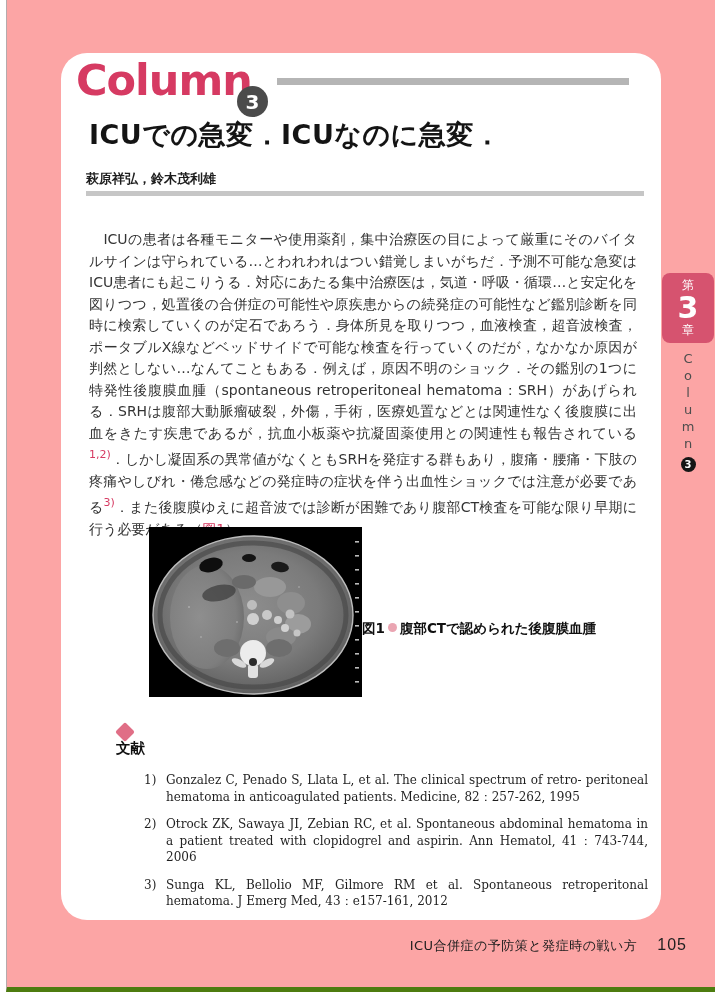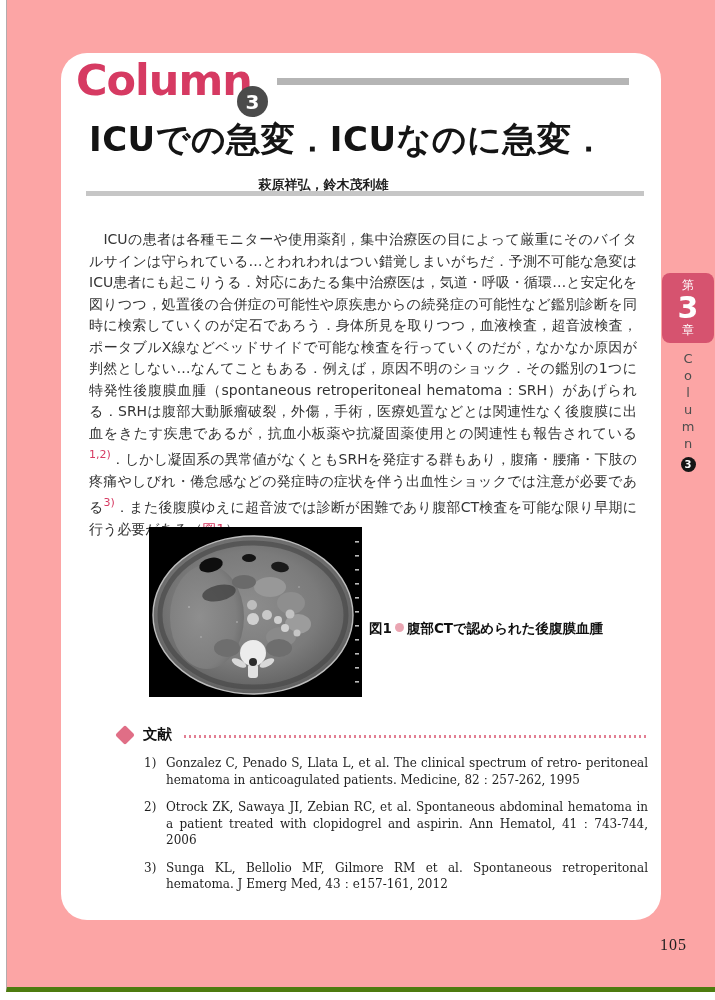--- a/index.html
+++ b/index.html
@@ -20,52 +20,52 @@
     position:absolute;left:15px;top:1px;font-size:43px;font-weight:800;
     letter-spacing:-1px;line-height:1.25;color:#d63a62;
   }
   .logo-num{
     position:absolute;left:176px;top:33px;width:31px;height:31px;border-radius:50%;
     background:#4b4b4b;color:#fff;font-size:20px;font-weight:800;
     display:flex;align-items:center;justify-content:center;
   }
   .logo-line{position:absolute;left:216px;top:25px;width:352px;height:7px;background:#b5b5b5;}
   .page-title{
-    position:absolute;left:28px;top:64px;margin:0;font-size:34px;font-weight:800;
+    position:absolute;left:28px;top:64px;margin:0;font-size:27px;font-weight:800;
     color:#141414;letter-spacing:0.5px;white-space:nowrap;
   }
   .authors{
-    position:absolute;left:25px;top:123px;width:560px;text-align:center;
+    position:absolute;left:25px;top:117px;width:560px;text-align:left;
     padding-right:85px;box-sizing:border-box;
     font-family:Liberation Mono, monospace;font-size:13px;font-weight:700;color:#1e1e1e;
   }
   .title-rule{position:absolute;left:25px;top:138px;width:558px;height:5px;background:#c6c6c6;}
   
   .body-text{
     position:absolute;left:28px;top:176px;width:548px;margin:0;
     font-size:14px;line-height:21.5px;color:#333333;text-align:justify;
   }
   .sup{font-size:11px;color:#d63a62;vertical-align:6px;letter-spacing:0;}
   .figref{color:#d63a62;}
   
   .figure-block{position:absolute;left:88px;top:474px;display:flex;align-items:flex-start;}
   .ct{width:213px;height:170px;flex-shrink:0;background:#000;}
-  .caption{width:283px;margin-left:7px;margin-top:93px;}
+  .caption{width:283px;margin-top:93px;}
   .cap-title{font-size:13.5px;font-weight:800;color:#101010;line-height:1.3;}
   .cap-bullet{
     display:inline-block;width:9px;height:9px;border-radius:50%;
     background:#eaa5b2;margin:0 3px 1px 3px;
   }
   .cap-body{
     margin-top:4px;font-family:"DejaVu Serif",serif;font-size:11px;line-height:15.5px;
     color:#1f1f1f;text-align:justify;
   }
   
   .refs{position:absolute;left:55px;top:672px;width:532px;}
-  .refs-header{display:flex;align-items:center;}
+  .refs-header{display:flex;flex-direction:column;}
   .diamond{
     width:14px;height:14px;background:#e06e86;transform:rotate(45deg);
     border-radius:2px;margin:0 11px 0 2px;flex-shrink:0;
   }
   .refs-title{font-size:14.5px;font-weight:800;color:#101010;margin-right:12px;}
   .dotted{
     flex:1;height:3px;align-self:center;margin-top:3px;
     background-image:repeating-linear-gradient(to right,#e27f93 0,#e27f93 2px,transparent 2px,transparent 5px);
   }
   .ref-item{
@@ -90,21 +90,21 @@
   .vert{writing-mode:vertical-rl;text-orientation:upright;font-size:13px;letter-spacing:2px;line-height:1;}
   .circ3{
     margin-top:4px;width:15px;height:15px;border-radius:50%;background:#161616;color:#fff;
     font-size:10px;font-weight:700;display:flex;align-items:center;justify-content:center;
   }
   
   .footer{
     position:absolute;top:936px;right:28px;display:flex;align-items:baseline;
     font-size:13px;color:#1e1e1e;letter-spacing:0.5px;
   }
-  .pagenum{font-family:Liberation Serif, serif;font-size:16px;margin-left:20px;letter-spacing:1px;}
+  .pagenum{font-family:Liberation Sans, sans-serif;font-size:16px;margin-left:20px;letter-spacing:1px;}
 </style>
 </head>
 <body>
 
 <div class="paper">
   <div class="content-box">
 
     <div class="logo">Column</div>
     <div class="logo-num">
       <span>3</span>
@@ -213,15 +213,16 @@
     <span class="small">章</span>
   </div>
   <div class="side-col">
     <span class="vert">Column</span>
     <span class="circ3">
         <span>3</span>
       </span>
   </div>
 
   <div class="footer">
+    <span>ICU合併症の予防策と発症時の戦い方</span>
     <span class="pagenum">105</span>
   </div>
 </div>
 
 </body></html>

